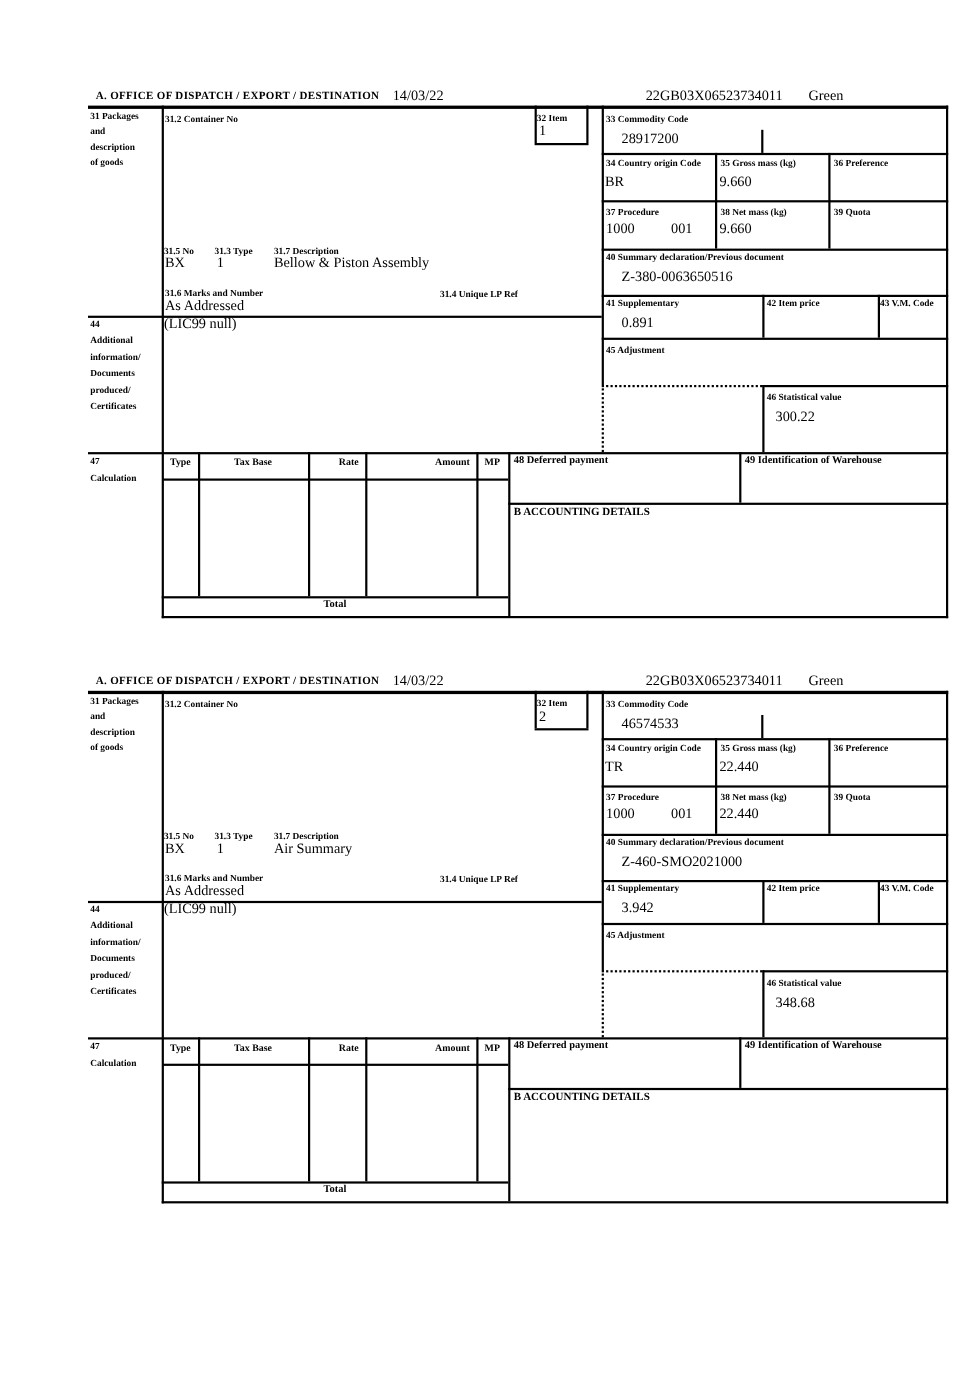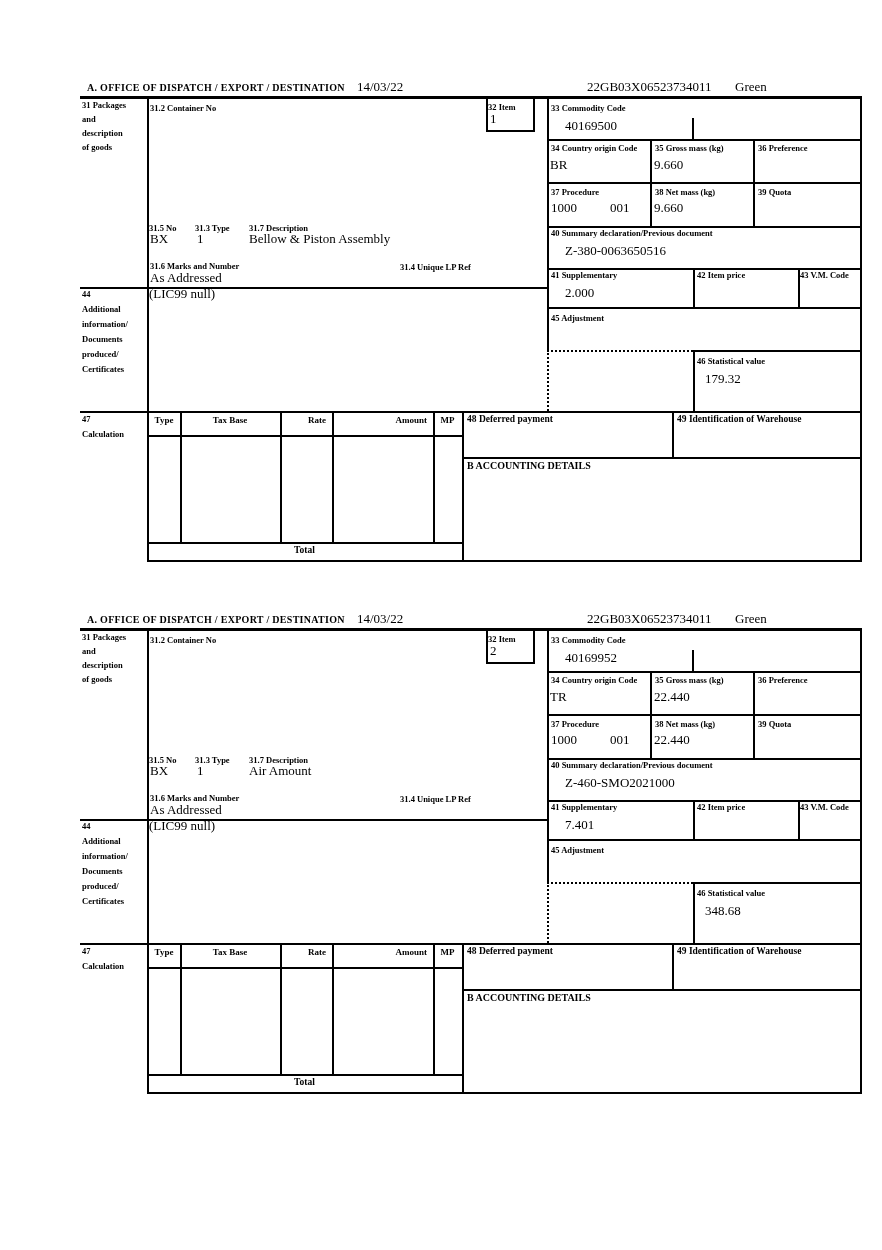--- a/index.html
+++ b/index.html
@@ -74,42 +74,42 @@
     <div class="lbl" style="left:82px; top:20px;">31 Packages</div>
     <div class="lbl" style="left:82px; top:34px;">and</div>
     <div class="lbl" style="left:82px; top:48px;">description</div>
     <div class="lbl" style="left:82px; top:62px;">of goods</div>
 
     <div class="lbl" style="left:150px; top:23px;">31.2 Container No</div>
     <div class="lbl" style="left:488px; top:22px;">32 Item</div>
     <div class="val" style="left:490px; top:32px;">1</div>
 
     <div class="lbl" style="left:551px; top:23px;">33 Commodity Code</div>
-    <div class="val" style="left:565px; top:39px;">40169500</div>
+    <div class="val" style="left:565px; top:39px;">28917200</div>
     <div class="lbl" style="left:551px; top:63px;">34 Country origin Code</div>
     <div class="val" style="left:550px; top:78px;">BR</div>
     <div class="lbl" style="left:655px; top:63px;">35 Gross mass (kg)</div>
     <div class="val" style="left:654px; top:78px;">9.660</div>
     <div class="lbl" style="left:758px; top:63px;">36 Preference</div>
     <div class="lbl" style="left:551px; top:107px;">37 Procedure</div>
     <div class="val" style="left:551px; top:121px;">1000</div>
     <div class="val" style="left:610px; top:121px;">001</div>
     <div class="lbl" style="left:655px; top:107px;">38 Net mass (kg)</div>
     <div class="val" style="left:654px; top:121px;">9.660</div>
     <div class="lbl" style="left:758px; top:107px;">39 Quota</div>
 
     <div class="lbl" style="left:551px; top:148px;">40 Summary declaration/Previous document</div>
     <div class="val" style="left:565px; top:164px;">Z-380-0063650516</div>
     <div class="lbl" style="left:551px; top:190px;">41 Supplementary</div>
-    <div class="val" style="left:565px; top:206px;">2.000</div>
+    <div class="val" style="left:565px; top:206px;">0.891</div>
     <div class="lbl" style="left:697px; top:190px;">42 Item price</div>
     <div class="lbl" style="left:800px; top:190px;">43 V.M. Code</div>
     <div class="lbl" style="left:551px; top:233px;">45 Adjustment</div>
     <div class="lbl" style="left:697px; top:276px;">46 Statistical value</div>
-    <div class="val" style="left:705px; top:292px;">179.32</div>
+    <div class="val" style="left:705px; top:292px;">300.22</div>
 
     <div class="lbl" style="left:149px; top:143px;">31.5 No</div>
     <div class="lbl" style="left:195px; top:143px;">31.3 Type</div>
     <div class="lbl" style="left:249px; top:143px;">31.7 Description</div>
     <div class="val" style="left:150px; top:152px;">BX</div>
     <div class="val" style="left:197px; top:152px;">1</div>
     <div class="val" style="left:249px; top:152px;">Bellow &amp; Piston Assembly</div>
 
     <div class="lbl" style="left:150px; top:181px;">31.6 Marks and Number</div>
     <div class="lbl" style="left:400px; top:182px;">31.4 Unique LP Ref</div>
@@ -183,49 +183,49 @@
     <div class="lbl" style="left:82px; top:20px;">31 Packages</div>
     <div class="lbl" style="left:82px; top:34px;">and</div>
     <div class="lbl" style="left:82px; top:48px;">description</div>
     <div class="lbl" style="left:82px; top:62px;">of goods</div>
 
     <div class="lbl" style="left:150px; top:23px;">31.2 Container No</div>
     <div class="lbl" style="left:488px; top:22px;">32 Item</div>
     <div class="val" style="left:490px; top:32px;">2</div>
 
     <div class="lbl" style="left:551px; top:23px;">33 Commodity Code</div>
-    <div class="val" style="left:565px; top:39px;">40169952</div>
+    <div class="val" style="left:565px; top:39px;">46574533</div>
     <div class="lbl" style="left:551px; top:63px;">34 Country origin Code</div>
     <div class="val" style="left:550px; top:78px;">TR</div>
     <div class="lbl" style="left:655px; top:63px;">35 Gross mass (kg)</div>
     <div class="val" style="left:654px; top:78px;">22.440</div>
     <div class="lbl" style="left:758px; top:63px;">36 Preference</div>
     <div class="lbl" style="left:551px; top:107px;">37 Procedure</div>
     <div class="val" style="left:551px; top:121px;">1000</div>
     <div class="val" style="left:610px; top:121px;">001</div>
     <div class="lbl" style="left:655px; top:107px;">38 Net mass (kg)</div>
     <div class="val" style="left:654px; top:121px;">22.440</div>
     <div class="lbl" style="left:758px; top:107px;">39 Quota</div>
 
     <div class="lbl" style="left:551px; top:148px;">40 Summary declaration/Previous document</div>
     <div class="val" style="left:565px; top:164px;">Z-460-SMO2021000</div>
     <div class="lbl" style="left:551px; top:190px;">41 Supplementary</div>
-    <div class="val" style="left:565px; top:206px;">7.401</div>
+    <div class="val" style="left:565px; top:206px;">3.942</div>
     <div class="lbl" style="left:697px; top:190px;">42 Item price</div>
     <div class="lbl" style="left:800px; top:190px;">43 V.M. Code</div>
     <div class="lbl" style="left:551px; top:233px;">45 Adjustment</div>
     <div class="lbl" style="left:697px; top:276px;">46 Statistical value</div>
     <div class="val" style="left:705px; top:292px;">348.68</div>
 
     <div class="lbl" style="left:149px; top:143px;">31.5 No</div>
     <div class="lbl" style="left:195px; top:143px;">31.3 Type</div>
     <div class="lbl" style="left:249px; top:143px;">31.7 Description</div>
     <div class="val" style="left:150px; top:152px;">BX</div>
     <div class="val" style="left:197px; top:152px;">1</div>
-    <div class="val" style="left:249px; top:152px;">Air Amount</div>
+    <div class="val" style="left:249px; top:152px;">Air Summary</div>
 
     <div class="lbl" style="left:150px; top:181px;">31.6 Marks and Number</div>
     <div class="lbl" style="left:400px; top:182px;">31.4 Unique LP Ref</div>
     <div class="val" style="left:150px; top:191px;">As Addressed</div>
 
     <div class="lbl" style="left:82px; top:209px;">44</div>
     <div class="lbl" style="left:82px; top:224px;">Additional</div>
     <div class="lbl" style="left:82px; top:239px;">information/</div>
     <div class="lbl" style="left:82px; top:254px;">Documents</div>
     <div class="lbl" style="left:82px; top:269px;">produced/</div>

